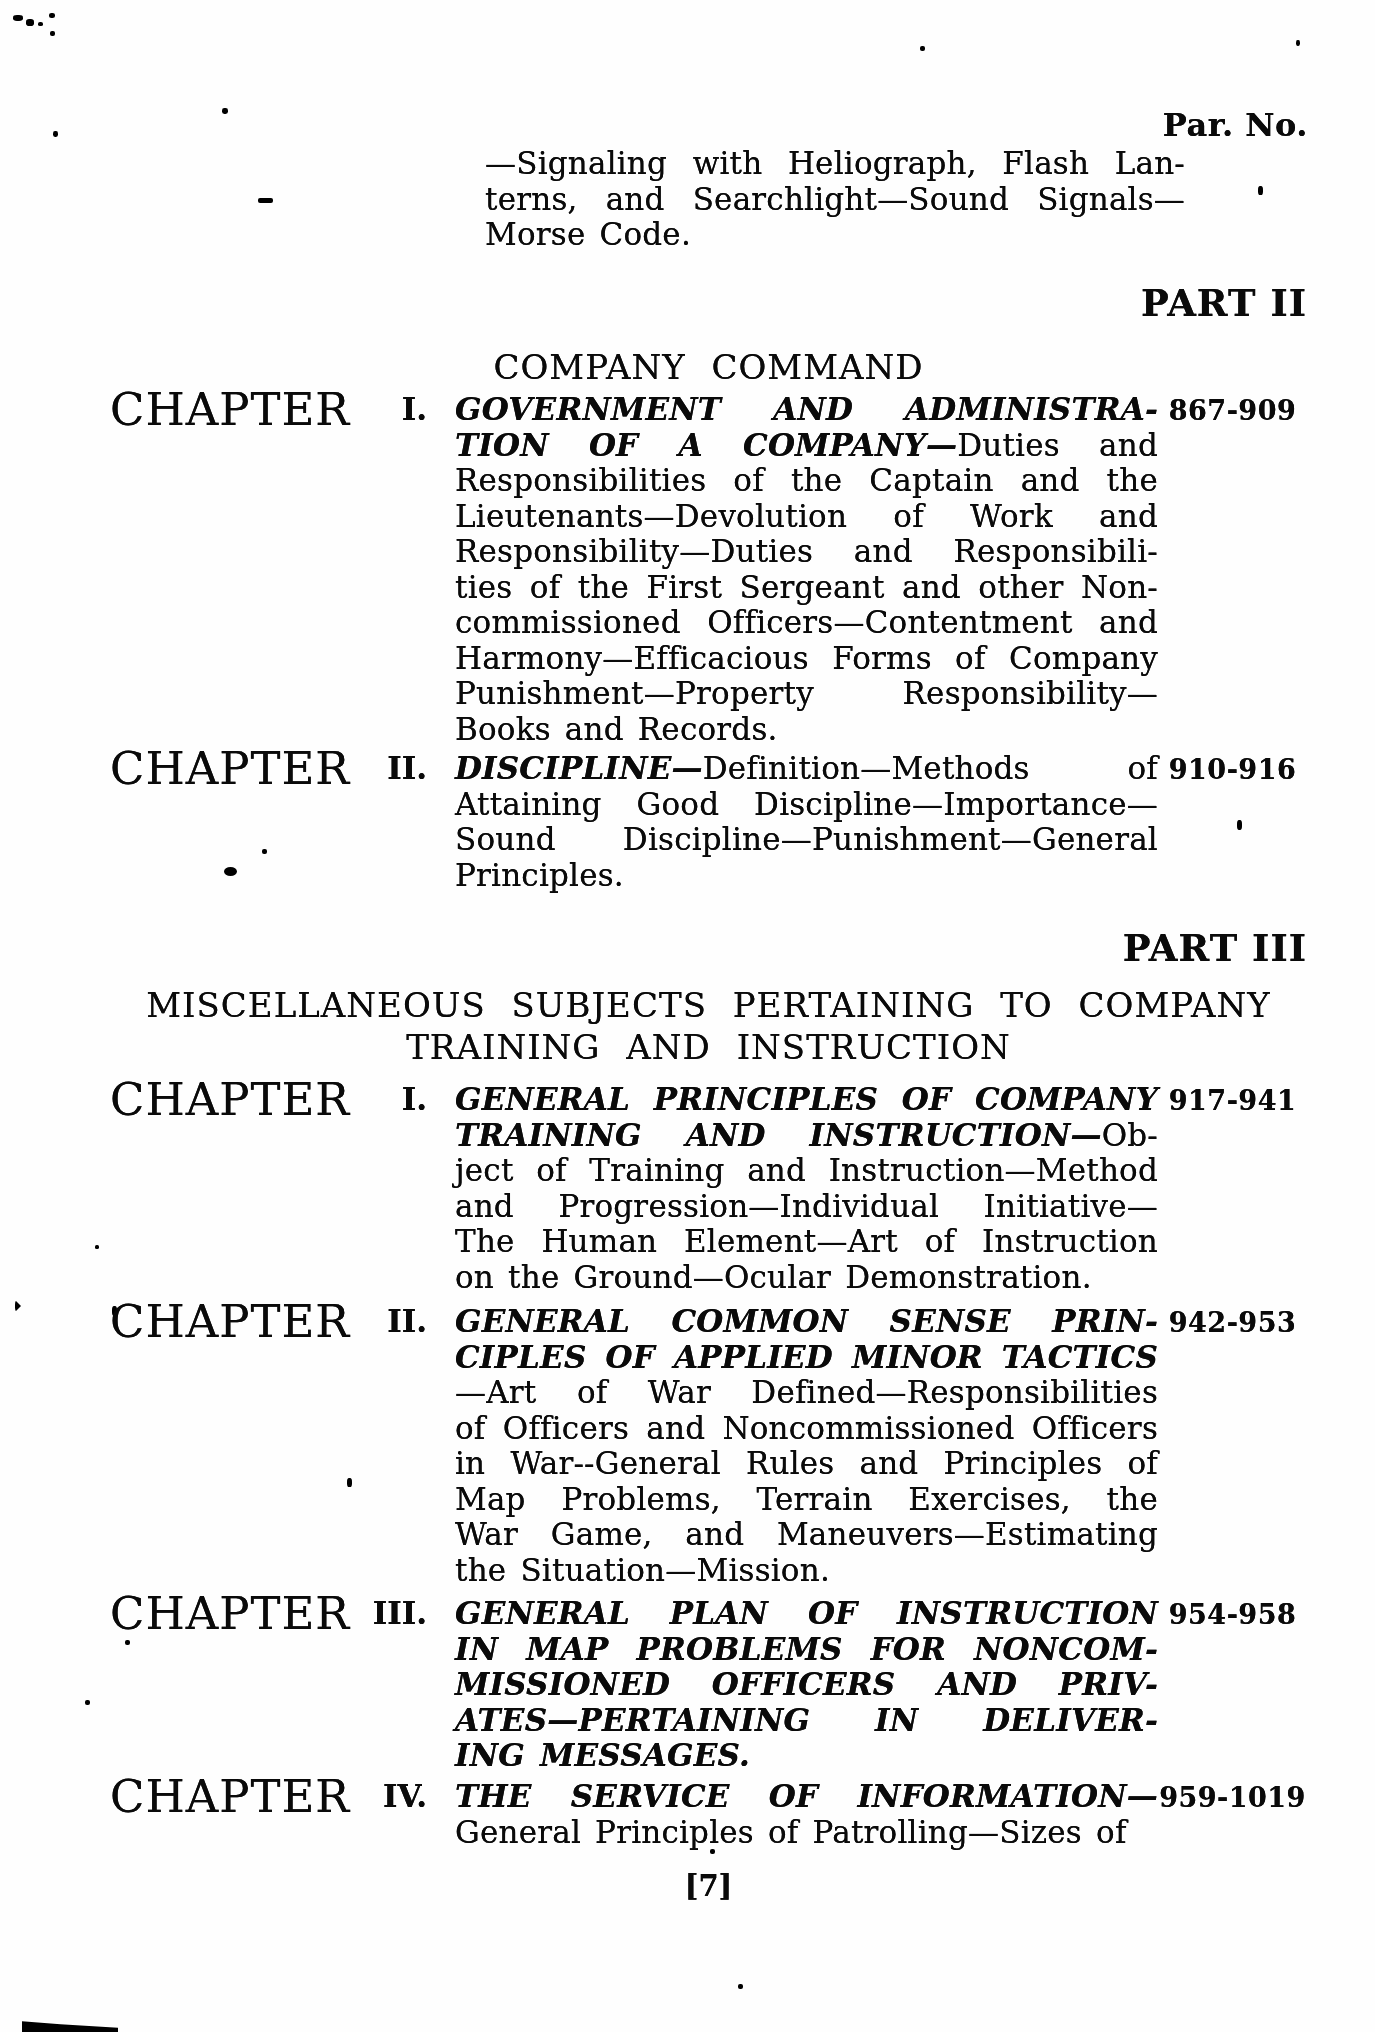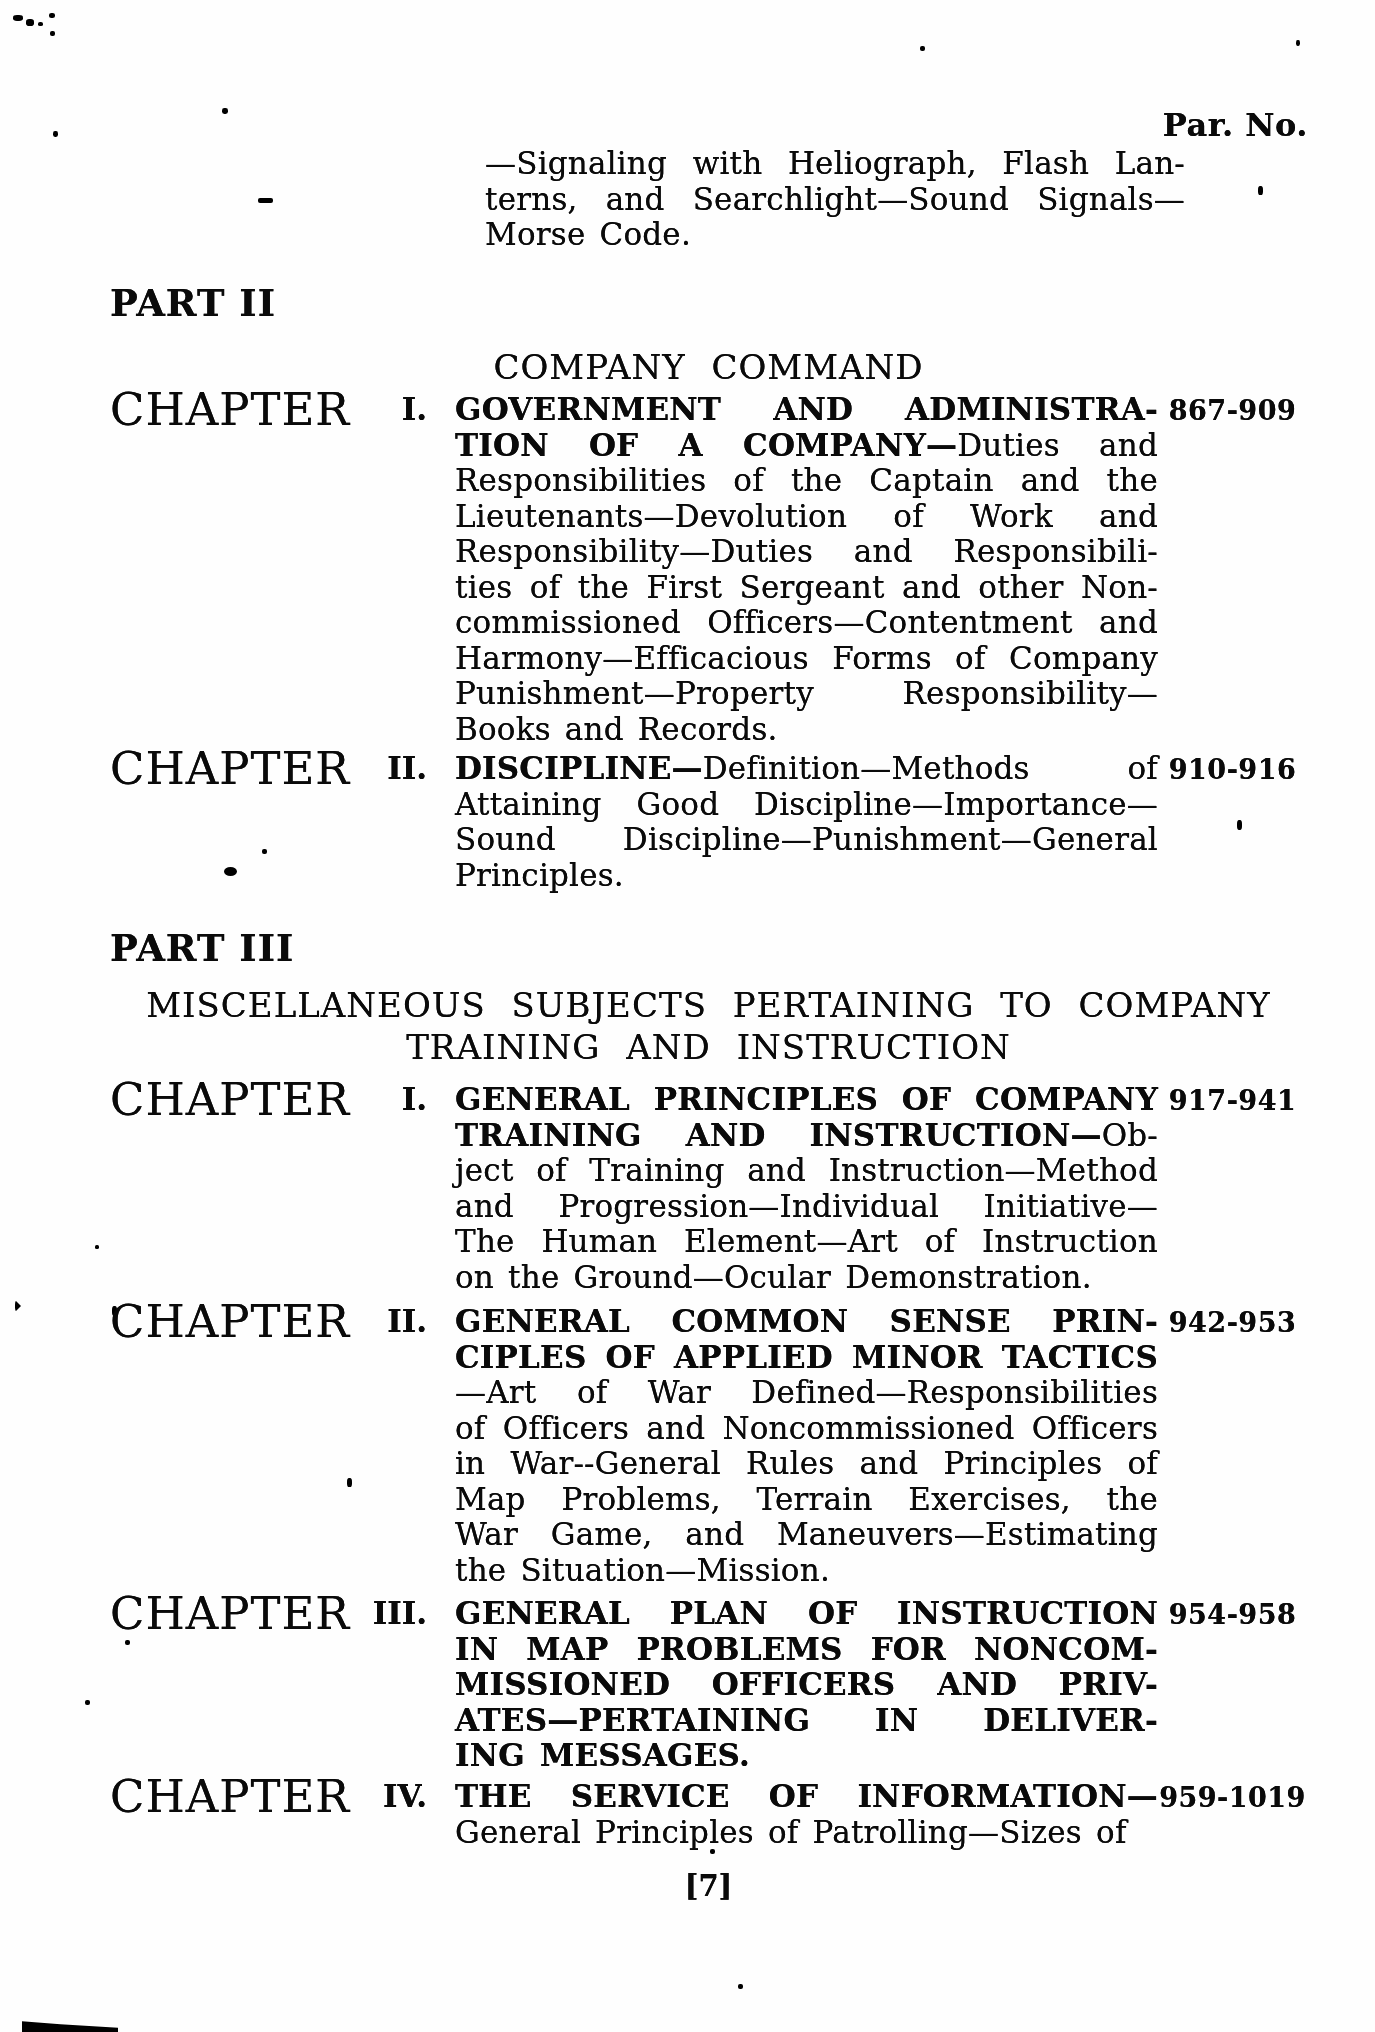--- a/index.html
+++ b/index.html
@@ -3,28 +3,28 @@
 <meta charset="utf-8">
 <style>
   html,body{margin:0;padding:0;background:#e8e8e8;}
   .page{
     position:relative;width:1375px;height:2032px;background:#fefefe;
     font-family:"DejaVu Serif","Liberation Serif",serif;color:#0a0a0a;
     overflow:hidden;text-shadow:0 0 .6px rgba(0,0,0,.85);padding-left:28px;
   }
   .line{font-size:31px;line-height:35.5px;word-spacing:4px;letter-spacing:.2px;}
   .just{text-align:justify;text-align-last:justify;}
-  .b{font-weight:700;}
+  .b{font-weight:700;font-style:italic;}
   .chapter{position:absolute;left:110px;width:1197px;display:grid;
     grid-template-columns:177px 143px 728px 149px;align-items:start;}
   .c-label{font-size:45px;line-height:35.5px;letter-spacing:1px;}
   .c-num{font-size:31px;line-height:35.5px;font-weight:700;text-align:right;padding-right:3px;}
   .c-text{padding-left:25px;}
   .c-pages{font-size:27px;line-height:37px;font-weight:700;text-align:center;letter-spacing:.5px;}
-  .part-heading{position:absolute;left:110px;width:1197px;margin:0;text-align:left;
+  .part-heading{position:absolute;left:110px;width:1197px;margin:0;text-align:right;
     font-size:37px;font-weight:700;letter-spacing:1px;line-height:1;}
   .subtitle{position:absolute;left:110px;width:1197px;text-align:center;
     font-size:34px;letter-spacing:1px;word-spacing:14px;line-height:1;}
   .par-no{position:absolute;top:109px;left:1160px;width:148px;font-size:32px;
     font-weight:700;text-align:right;letter-spacing:.5px;line-height:1;}
   .intro{position:absolute;top:146px;left:455px;width:700px;margin-left:30px;}
   .footer{position:absolute;top:1872px;left:110px;width:1197px;text-align:center;
     font-size:29px;font-weight:700;line-height:1;}
   .speck{position:absolute;display:block;background:#000;border-radius:40%;}
   .wedge{position:absolute;display:block;left:22px;top:2020px;width:96px;height:12px;background:#000;

